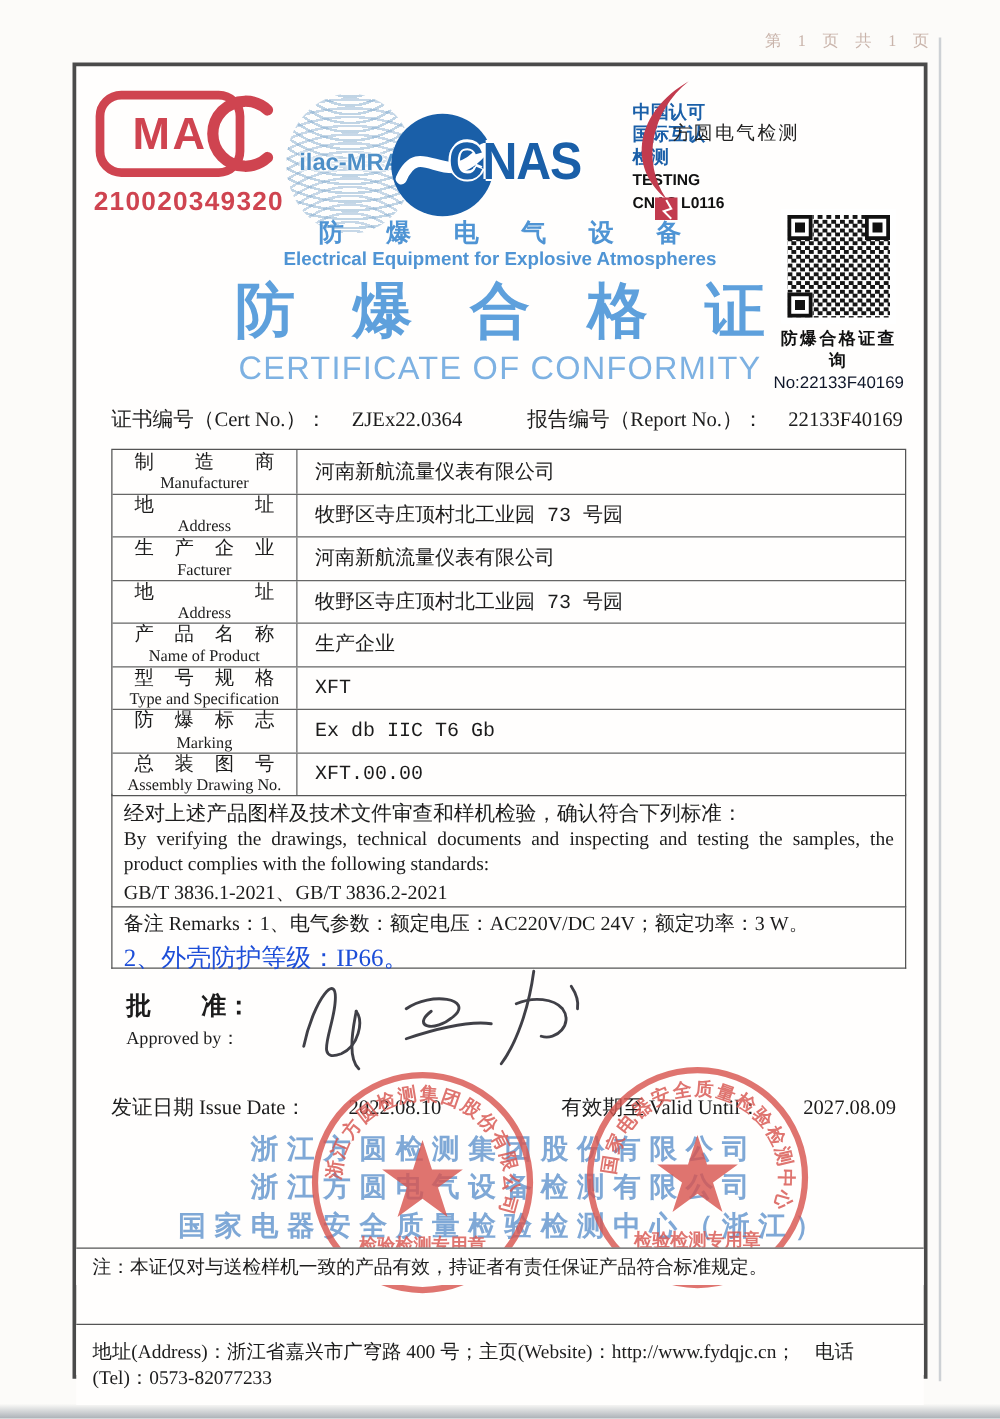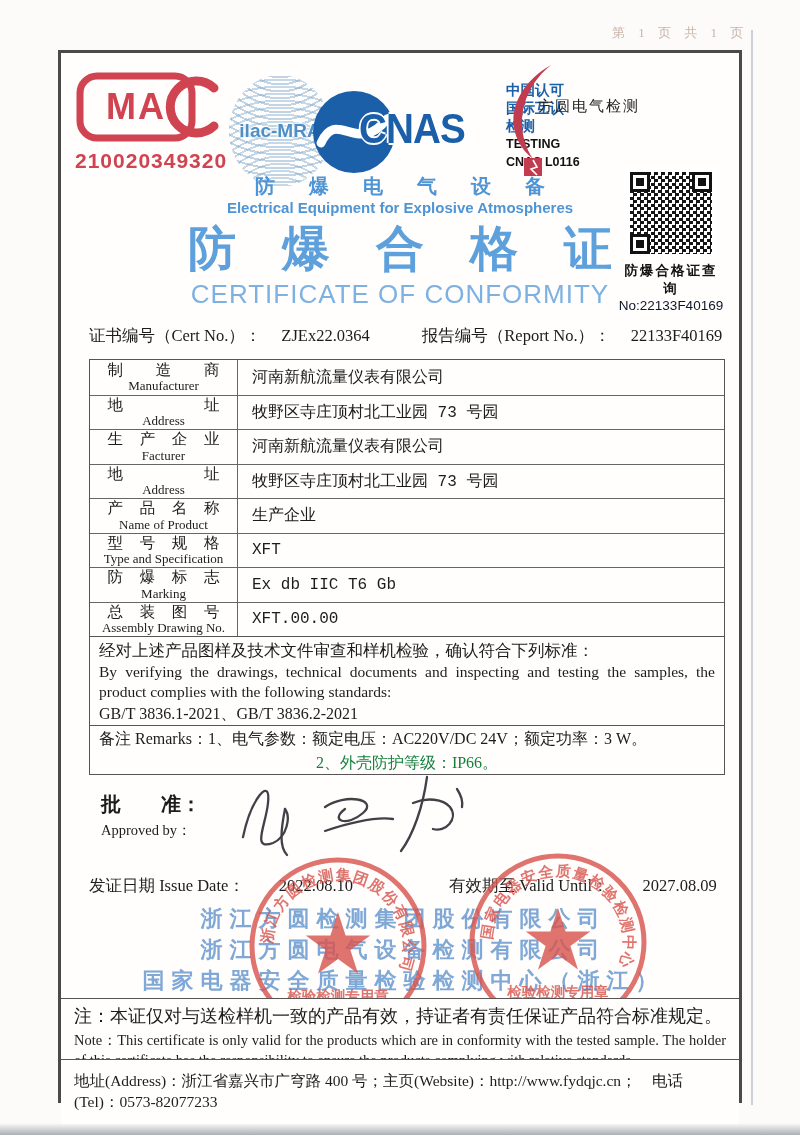--- a/index.html
+++ b/index.html
@@ -89,21 +89,21 @@
 
   
   .standards { position:absolute; left:28px; top:582px; width:636px; height:91px;
     border:1.5px solid #555; border-top:none; padding:5px 9px; }
   .standards .cn { font-size:16.5px; color:#1c1c1c; }
   .standards .en { font-size:15.5px; line-height:1.32; color:#1c1c1c; text-align:justify; }
   .standards .list { font-size:16px; color:#1c1c1c; margin-top:1px; }
   .remarks { position:absolute; left:28px; top:673px; width:636px; height:49px;
     border:1.5px solid #555; border-top:none; padding:3px 9px; }
   .remarks .l1 { font-size:16px; color:#1c1c1c; }
-  .remarks .l2 { font-size:16px; color:#15803d; margin-top:3px;text-align:center; }
+  .remarks .l2 { font-size:20px; color:#1d4ed8; margin-top:3px; }
 
   
   .approve { position:absolute; left:40px; top:738px; z-index:2; }
   .approve .cn { font-size:20px; font-weight:bold; color:#1c1c1c; }
   .approve .en { font-size:14.5px; color:#1c1c1c; margin-top:3px; }
   .signature { position:absolute; left:160px; top:706px; z-index:3; }
 
   
   .dates { position:absolute; left:28px; top:822px; width:636px; font-size:16.5px; color:#1c1c1c;
     white-space:nowrap; z-index:2; }
@@ -112,21 +112,21 @@
   .companies { position:absolute; left:0; right:0; top:850px; text-align:center; z-index:1; }
   .companies div { font-size:22px; font-weight:bold; color:#7fa8d6; letter-spacing:7px;
     text-indent:7px; line-height:31px; }
   .stamp { position:absolute; z-index:5; opacity:.82; }
   .stamp-left { left:182px; top:798px; }
   .stamp-right { left:402px; top:794px; }
 
   
   .notes { position:absolute; left:0; top:945px; width:100%; border-top:1.5px solid #555;
     padding:5px 13px; background:#fffefd; z-index:6; }
-  .notes .cn { font-size:18px; color:#1c1c1c; }
+  .notes .cn { font-size:15px; color:#1c1c1c; }
   .notes .en { font-size:14.5px; color:#1c1c1c; line-height:1.4; margin-top:2px; text-align:justify; }
   .footer { position:absolute; left:0; top:1006px; width:100%; border-top:1.5px solid #555;
     padding:11px 13px; font-size:15.5px; color:#1c1c1c; background:#fffefd; z-index:6; }
 </style>
 </head>
 <body>
 
 <div class="page">
   <div class="page-num">第 1 页 共 1 页</div>
   <div class="edge-line"></div>
@@ -305,21 +305,20 @@
       <polygon points="95,61 102.6,84.5 127.3,84.5 107.4,99 115,122.5 95,108 75,122.5 82.6,99 62.7,84.5 87.4,84.5" fill="#d85650"></polygon>
       <text font-size="15" fill="#d85650" letter-spacing="1.5" font-weight="bold">
         <textPath href="#ringR" startOffset="2">国家电器安全质量检验检测中心</textPath>
       </text>
       <text x="95" y="150" text-anchor="middle" font-size="14.5" font-weight="bold" fill="#d85650">检验检测专用章</text>
       <text x="95" y="170" text-anchor="middle" font-size="14" fill="#d85650">(2)</text>
     </svg>
 
     <div class="notes">
       <div class="cn">注：本证仅对与送检样机一致的产品有效，持证者有责任保证产品符合标准规定。</div>
-      <div class="en">Note：This certificate is only valid for the products which are in conformity with the tested sample. The holder of this certificate has the responsibility to ensure the products complying with relative standards.</div>
     </div>
 
     <div class="footer">
       <span>地址(Address)：浙江省嘉兴市广穹路 400 号；主页(Website)：http://www.fydqjc.cn；　电话(Tel)：0573-82077233</span>
     </div>
 
   </div>
 
   <div class="bottom-band"></div>
 </div>

